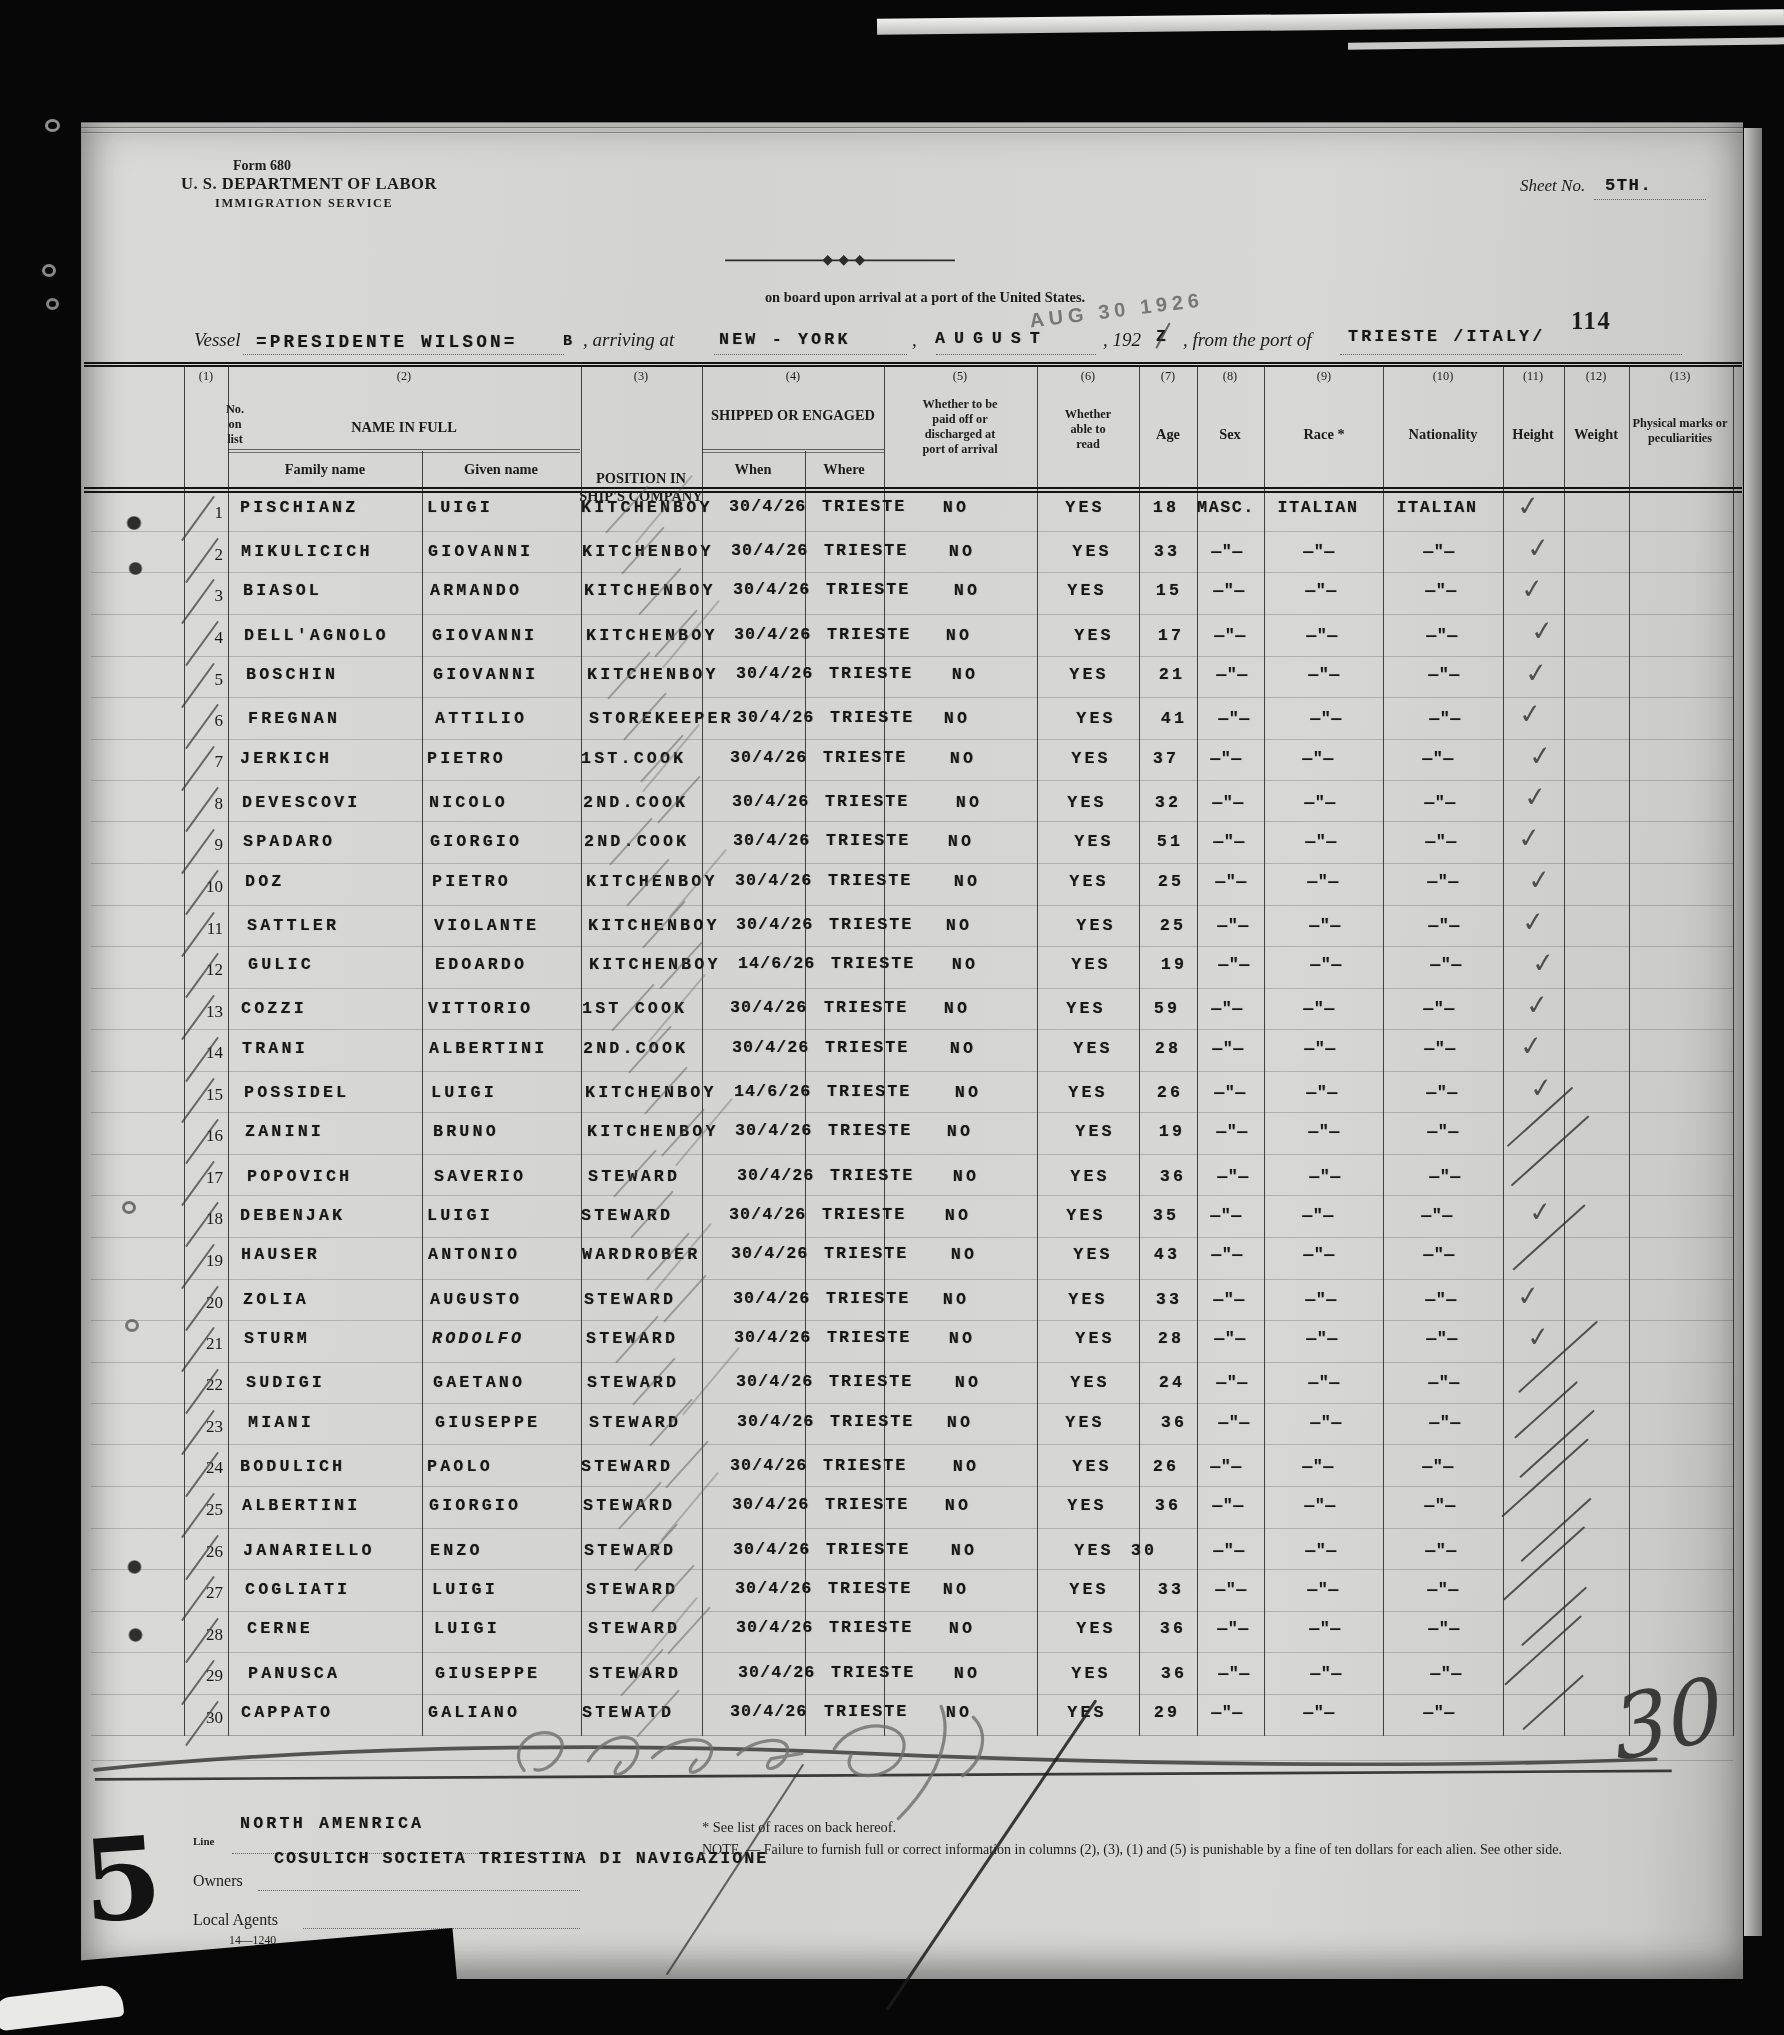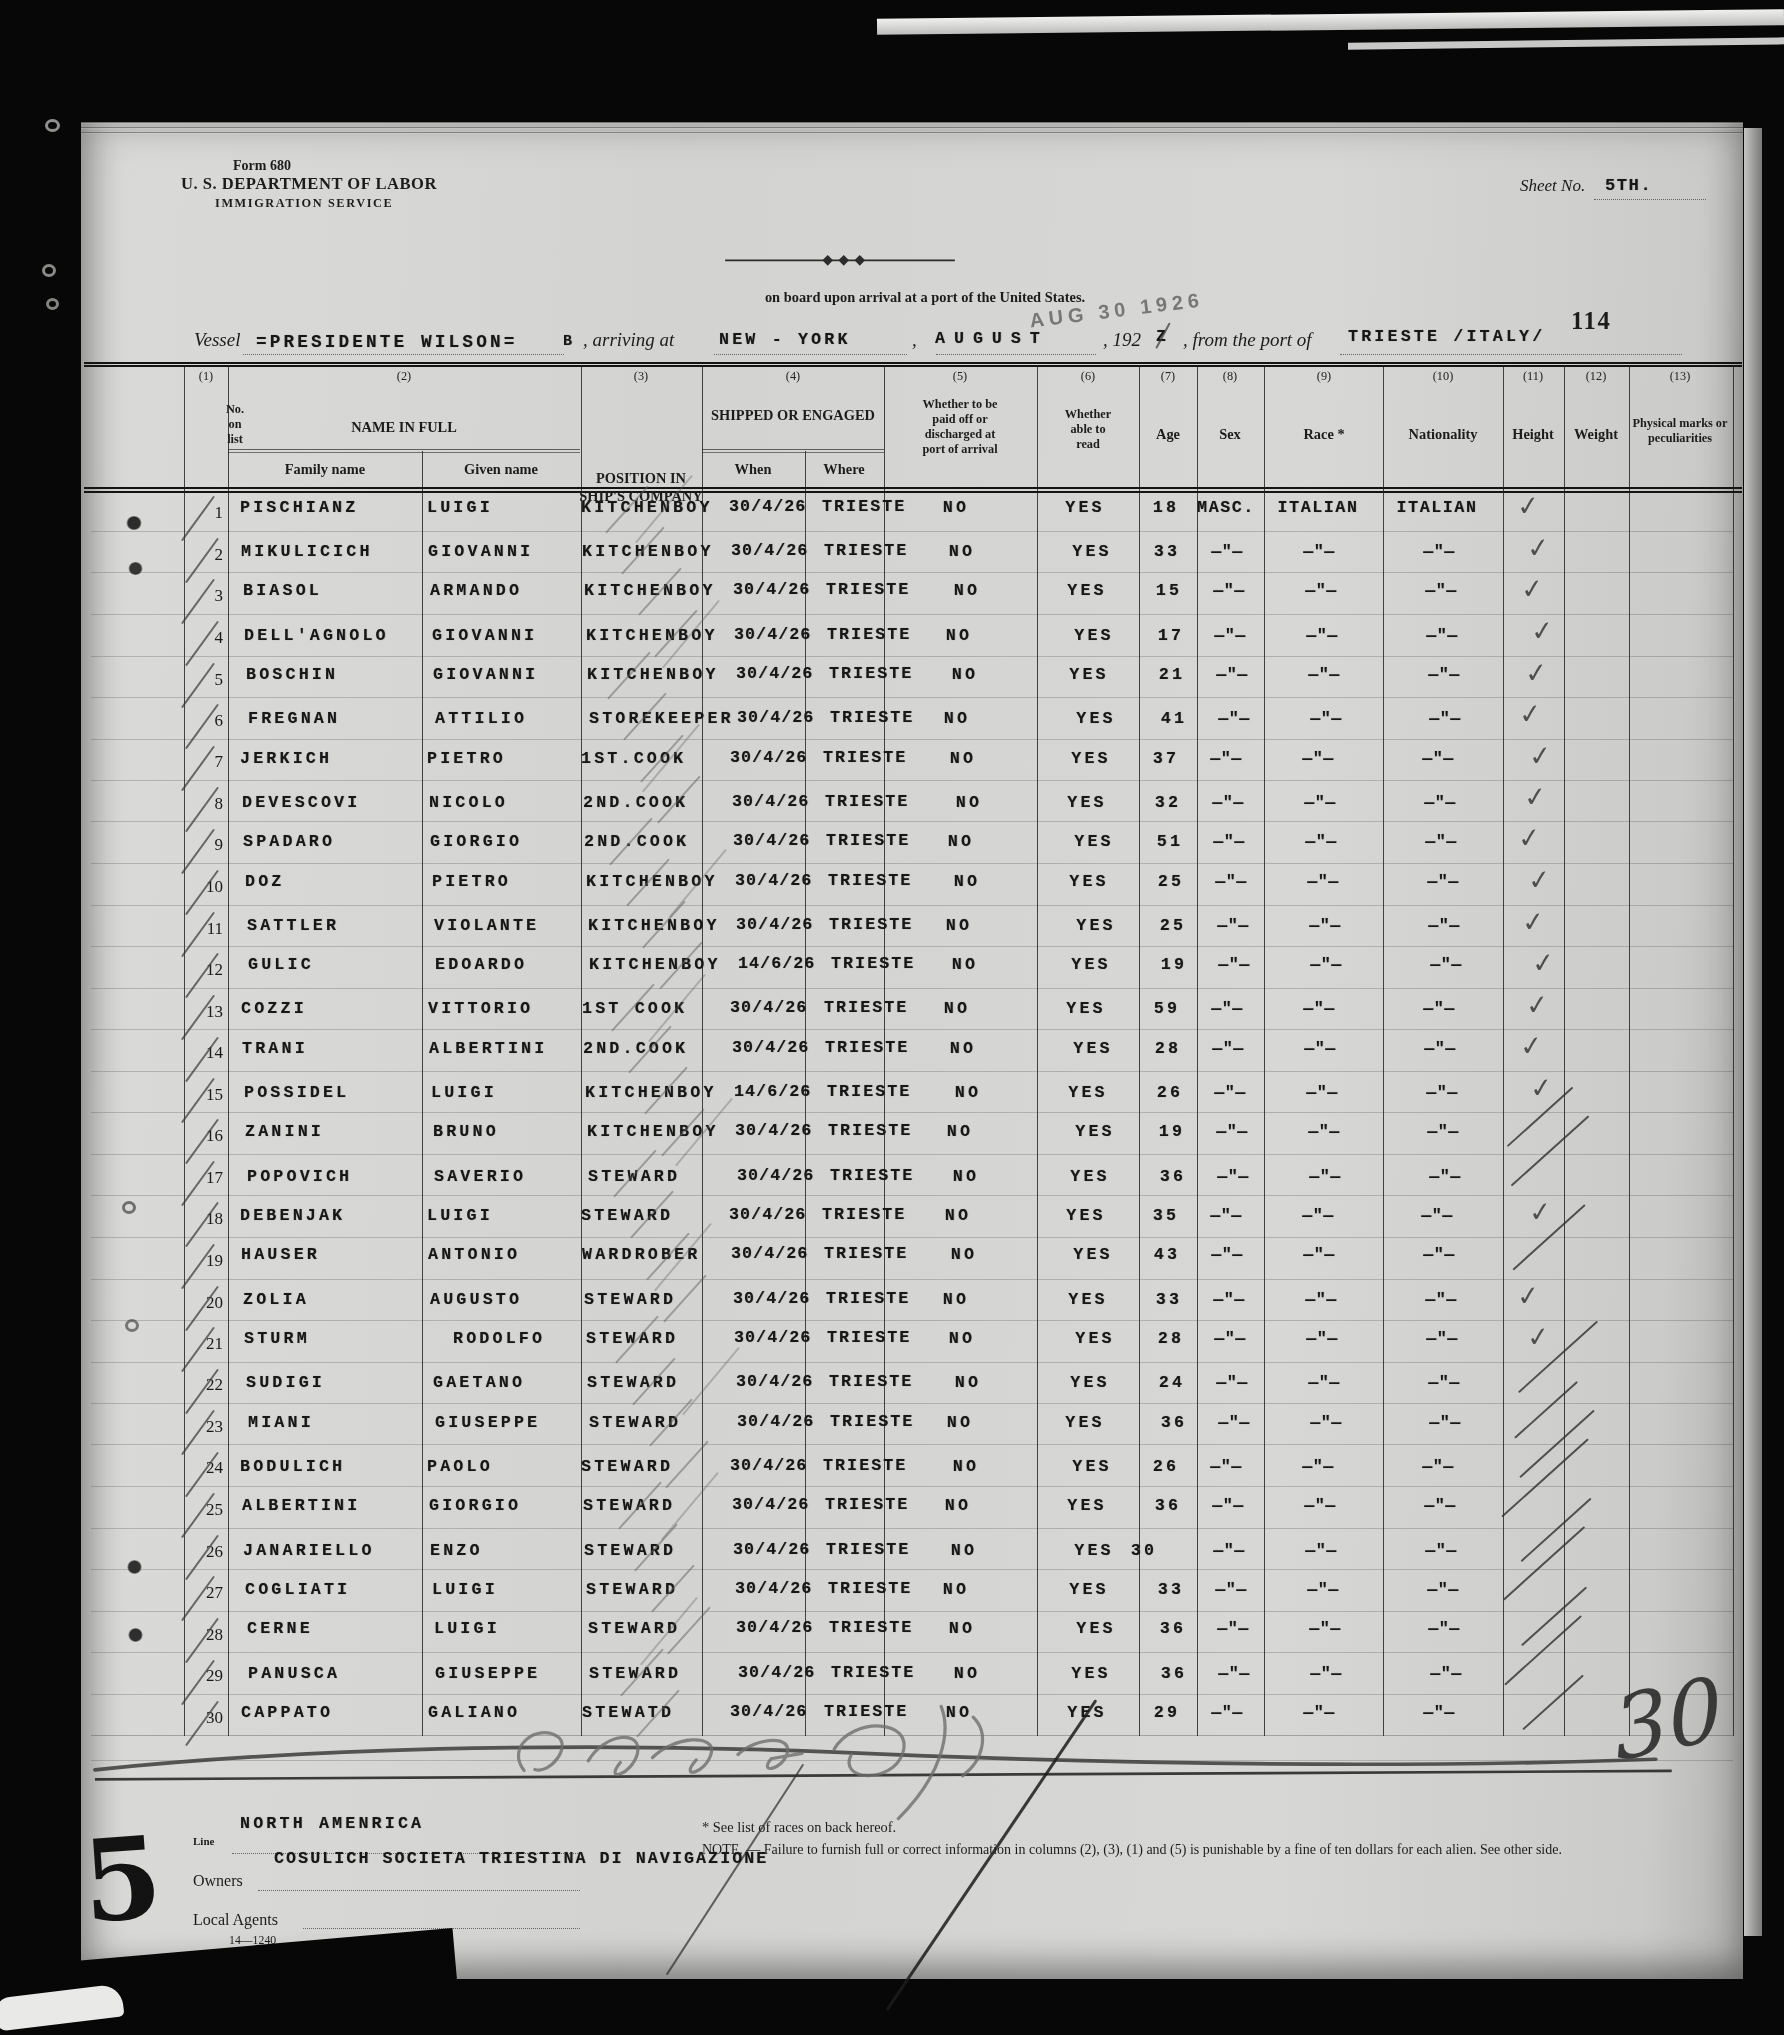--- a/index.html
+++ b/index.html
@@ -489,21 +489,21 @@
       <div class="abs typed center" style="left: 956px; top: 1290px;">NO</div>
       <div class="abs typed center" style="left: 1088px; top: 1290px;">YES</div>
       <div class="abs typed center" style="left: 1169px; top: 1290px;">33</div>
       <div class="abs typed center ditto" style="left: 1229px; top: 1290px;">—"—</div>
       <div class="abs typed center ditto" style="left: 1321px; top: 1290px;">—"—</div>
       <div class="abs typed center ditto" style="left: 1441px; top: 1290px;">—"—</div>
       <div class="check" style="left: 1517px; top: 1280px;">✓</div>
       <div class="abs serif rownum" style="left: 186px; top: 1334px;">21</div>
       <div class="pencil" style="left: 197px; top: 1322px; width: 2.1px; height: 55px; transform: rotate(36deg);"></div>
       <div class="abs typed" style="left: 244px; top: 1329px;">STURM</div>
-      <div class="abs typed" style="left: 453px; top: 1329px;">RODOLFO</div>
+      <div class="abs typed" style="left: 432px; top: 1329px; font-style: italic;">RODOLFO</div>
       <div class="abs typed" style="left: 586px; top: 1329px;">STEWARD</div>
       <div class="pencil-light" style="left: 636px; top: 1308px; width: 1.9px; height: 63px; transform: rotate(42deg);"></div>
       <div class="abs typed date" style="left: 734px; top: 1328px;">30/4/26</div>
       <div class="abs typed" style="left: 827px; top: 1328px; letter-spacing: 2.1px;">TRIESTE</div>
       <div class="abs typed center" style="left: 962px; top: 1329px;">NO</div>
       <div class="abs typed center" style="left: 1095px; top: 1329px;">YES</div>
       <div class="abs typed center" style="left: 1171px; top: 1329px;">28</div>
       <div class="abs typed center ditto" style="left: 1230px; top: 1329px;">—"—</div>
       <div class="abs typed center ditto" style="left: 1322px; top: 1329px;">—"—</div>
       <div class="abs typed center ditto" style="left: 1442px; top: 1329px;">—"—</div>

